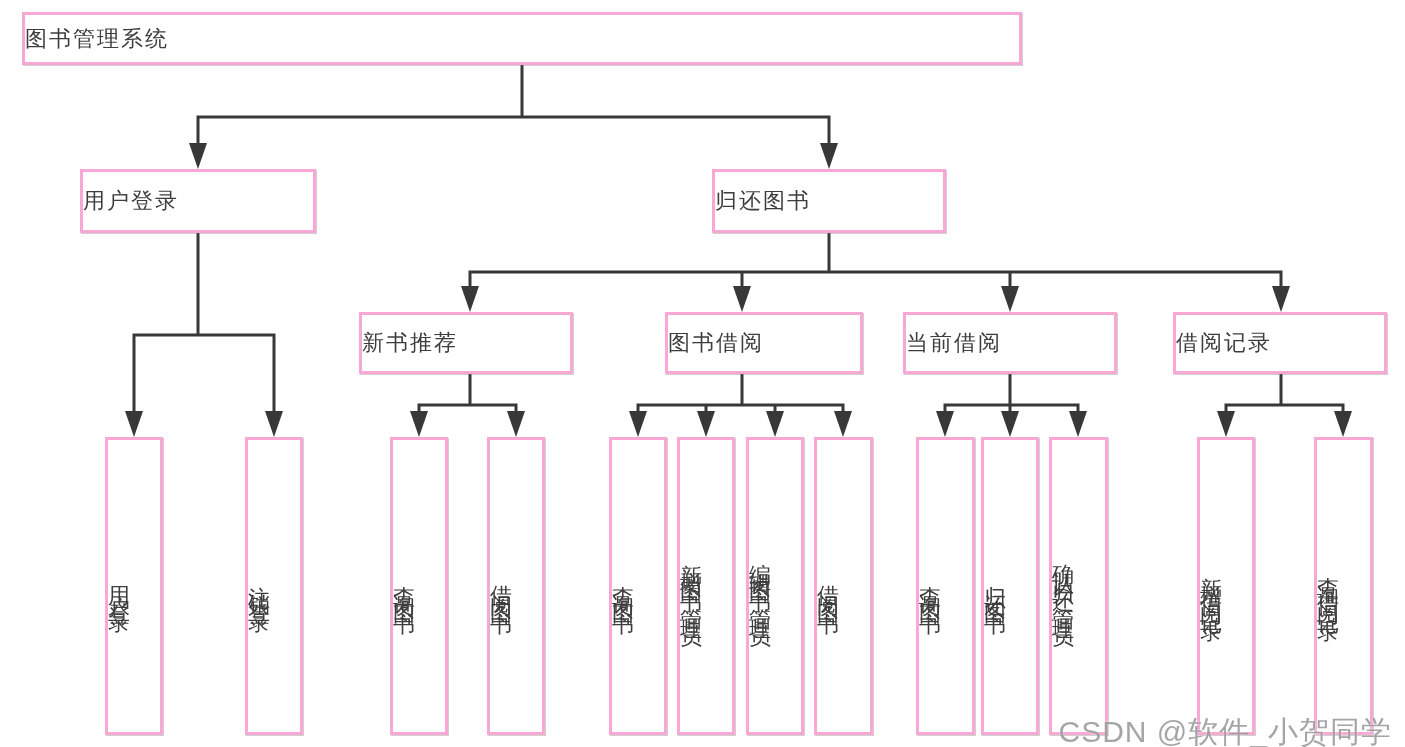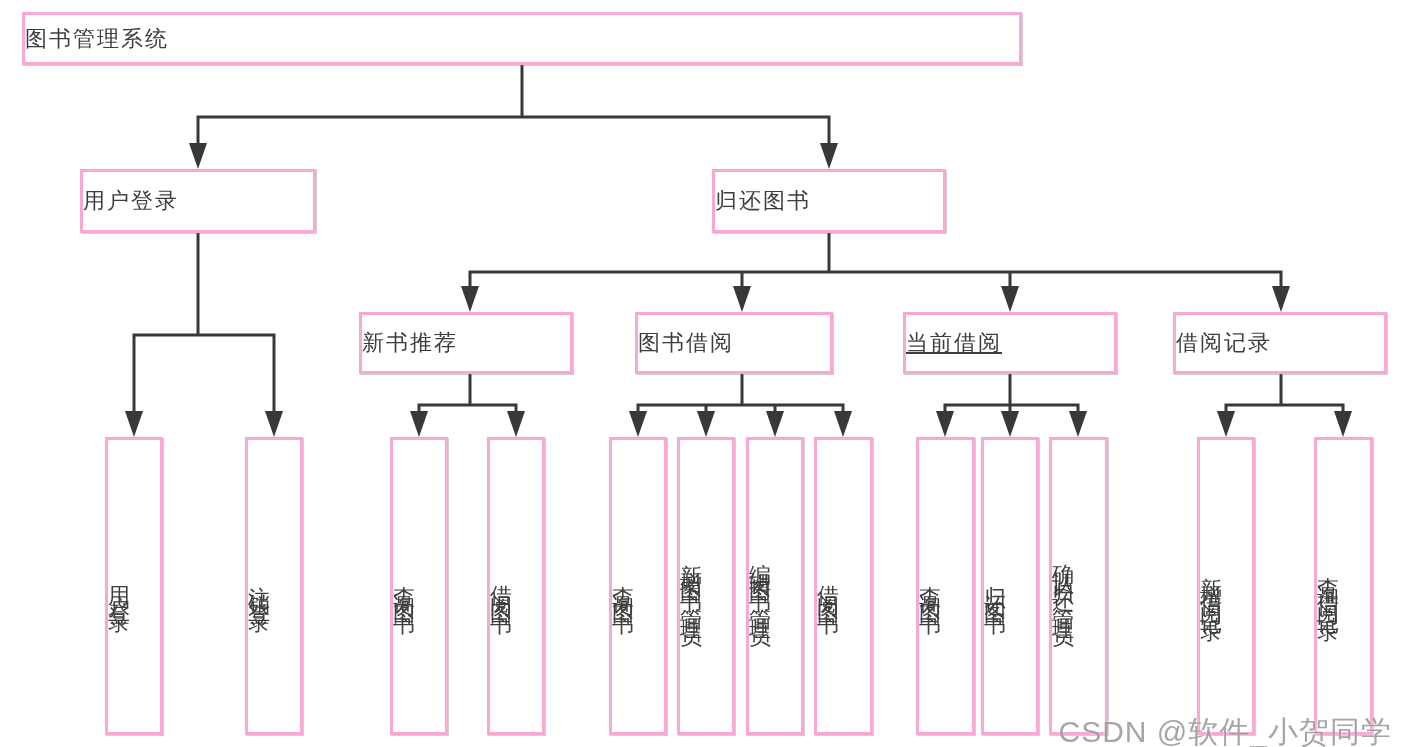--- a/index.html
+++ b/index.html
@@ -116,24 +116,24 @@
   <div class="node" style="left:80px; top:169px; width:236px; height:64px;">
     <span class="lbl">用户登录</span>
   </div>
   <div class="node" style="left:712px; top:169px; width:234px; height:64px;">
     <span class="lbl">归还图书</span>
   </div>
 
   <div class="node" style="left:359px; top:312px; width:214px; height:62px;">
     <span class="lbl">新书推荐</span>
   </div>
-  <div class="node" style="left:635px; top:312px; width:198px; height:62px;">
+  <div class="node" style="left:665px; top:312px; width:198px; height:62px;">
     <span class="lbl">图书借阅</span>
   </div>
-  <div class="node" style="left:903px; top:312px; width:214px; height:62px;text-decoration:underline;">
+  <div class="node" style="left:903px; top:312px; width:214px; height:62px;">
     <span class="lbl">当前借阅</span>
   </div>
   <div class="node" style="left:1173px; top:312px; width:214px; height:62px;">
     <span class="lbl">借阅记录</span>
   </div>
 
   <div class="node vert" style="left:105px; top:437px; width:58px; height:298px;">
     <span class="lbl">用户登录</span>
   </div>
   <div class="node vert" style="left:245px; top:437px; width:58px; height:298px;">

